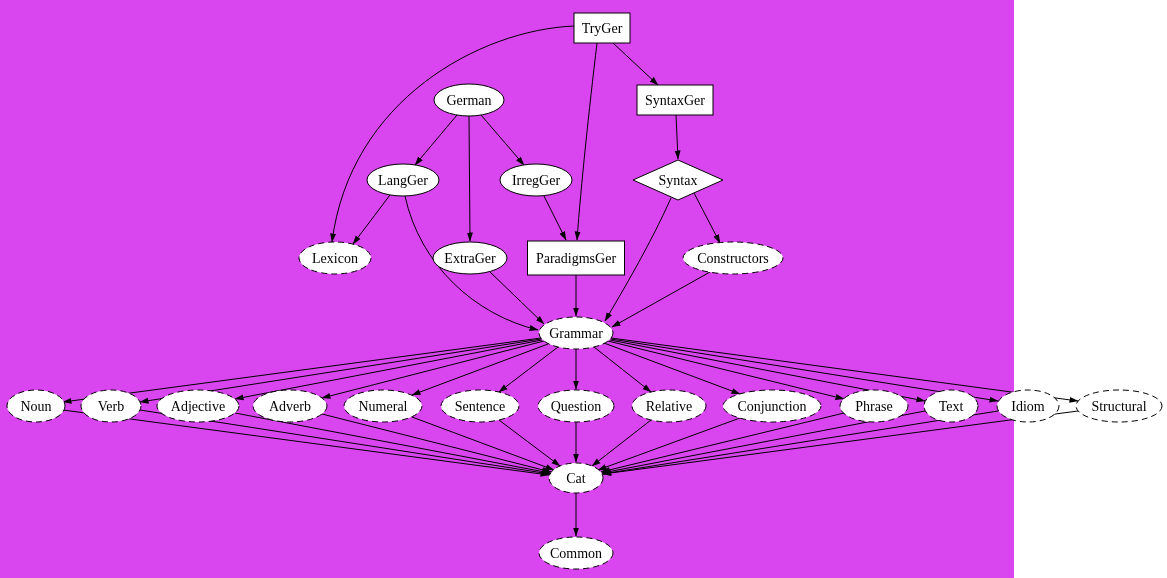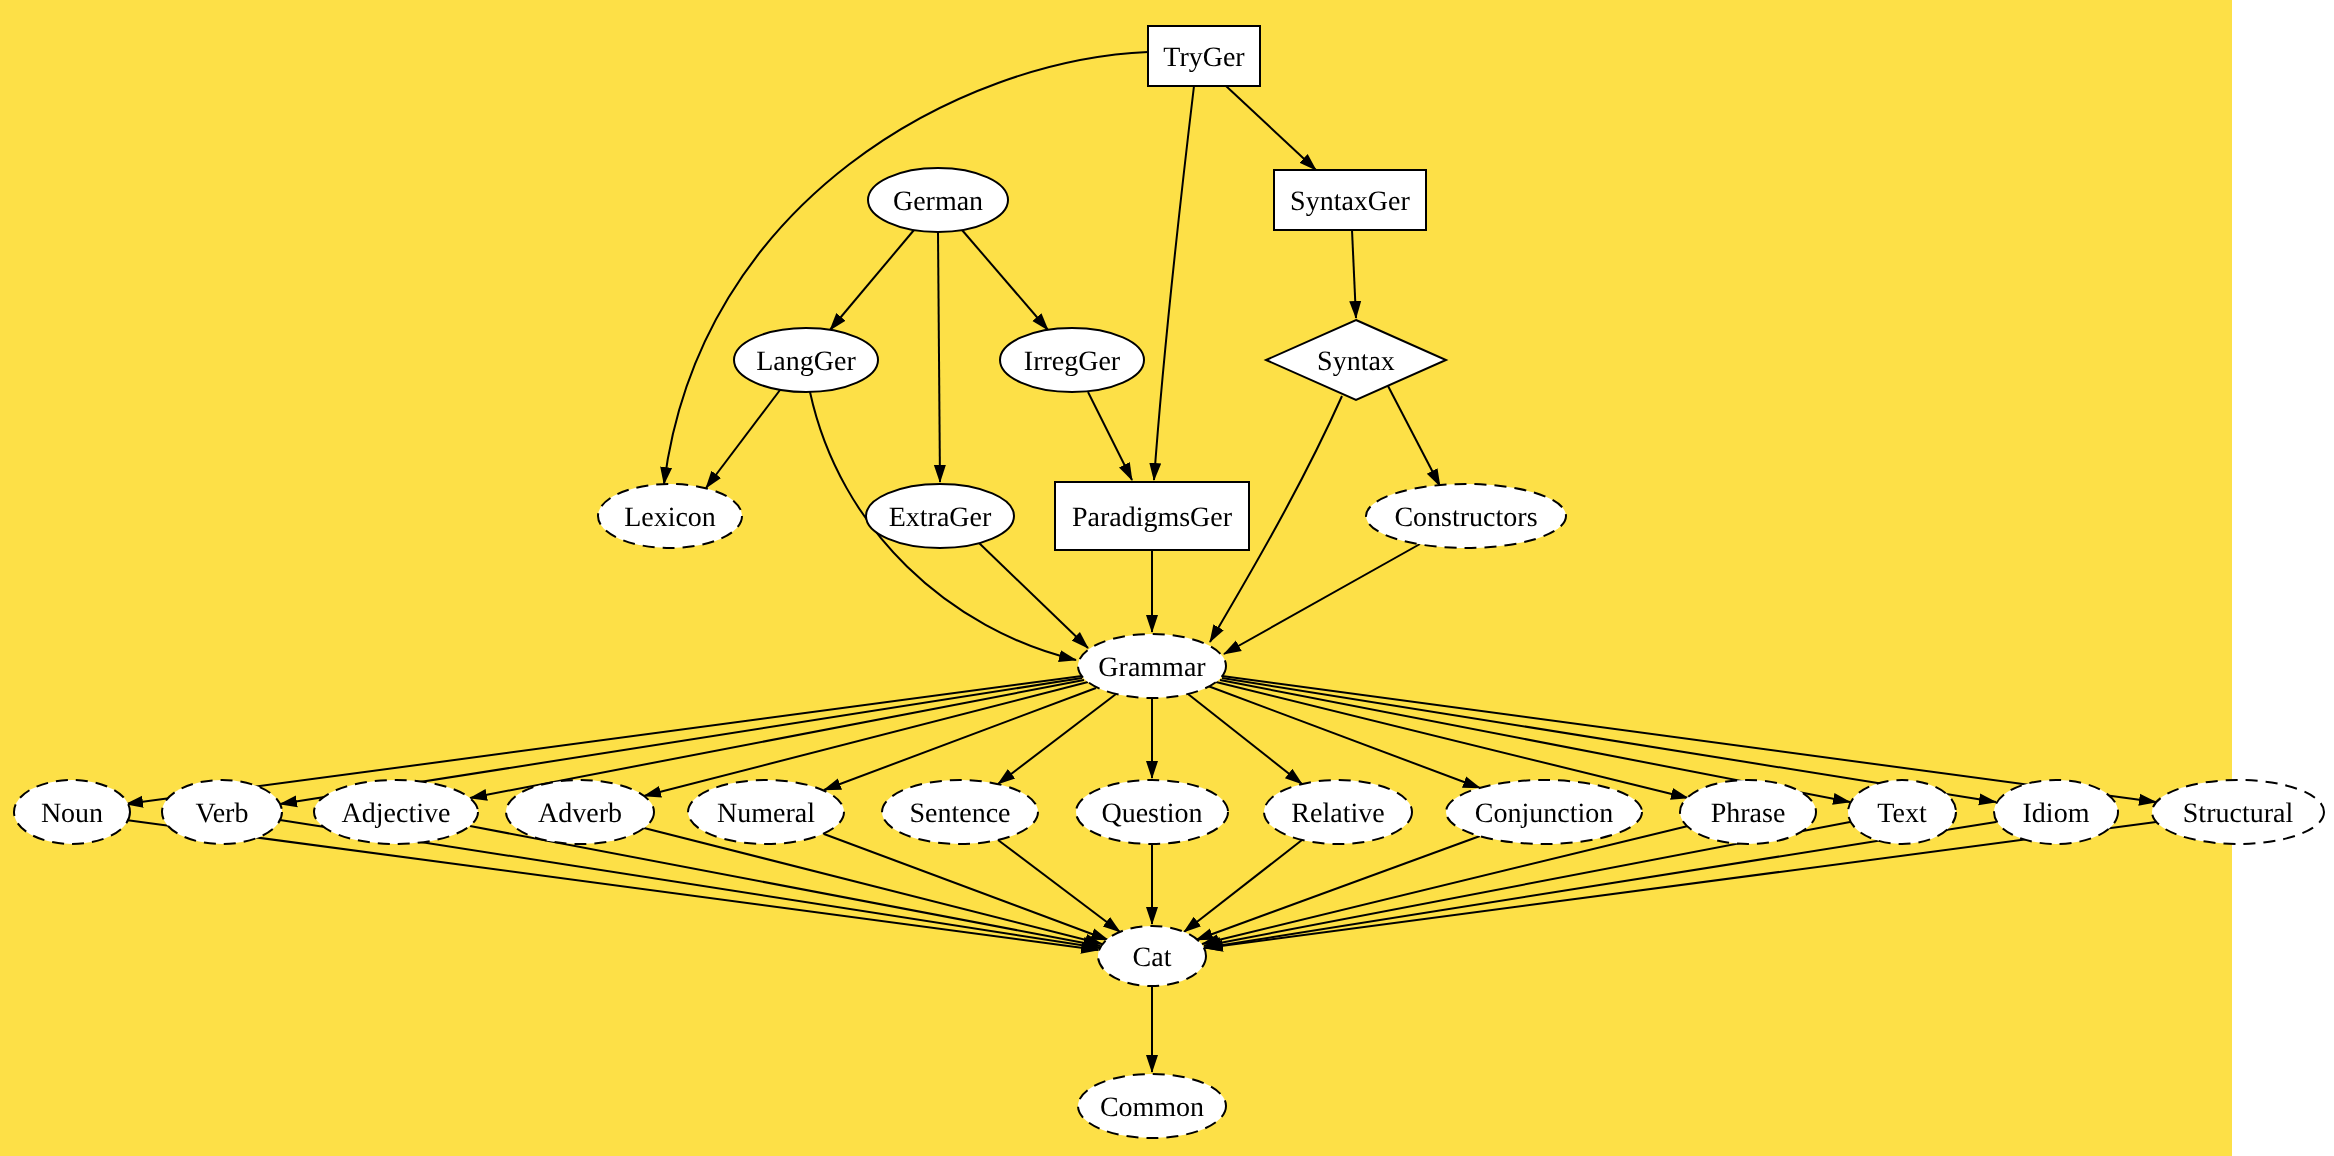--- a/index.html
+++ b/index.html
@@ -1,16 +1,16 @@
 <!DOCTYPE html>
 <html><head>
 <meta charset="utf-8">
 <style>
   html,body{margin:0;padding:0;background:#ffffff;}
-  .canvas{width:1116px;height:578px;position:relative;background:#fde047;}
+  .canvas{width:1014px;height:578px;position:relative;background:#d946ef;}
   svg{display:block;}
   .edge{fill:none;stroke:#000000;stroke-width:1;}
   .shape{fill:#ffffff;stroke:#000000;stroke-width:1;}
   .dashed{stroke-dasharray:6 4;}
   .label{font-family:"Liberation Serif","DejaVu Serif",serif;font-size:14px;fill:#000000;text-anchor:middle;}
 </style>
 </head>
 <body>
 
 <div class="canvas">

